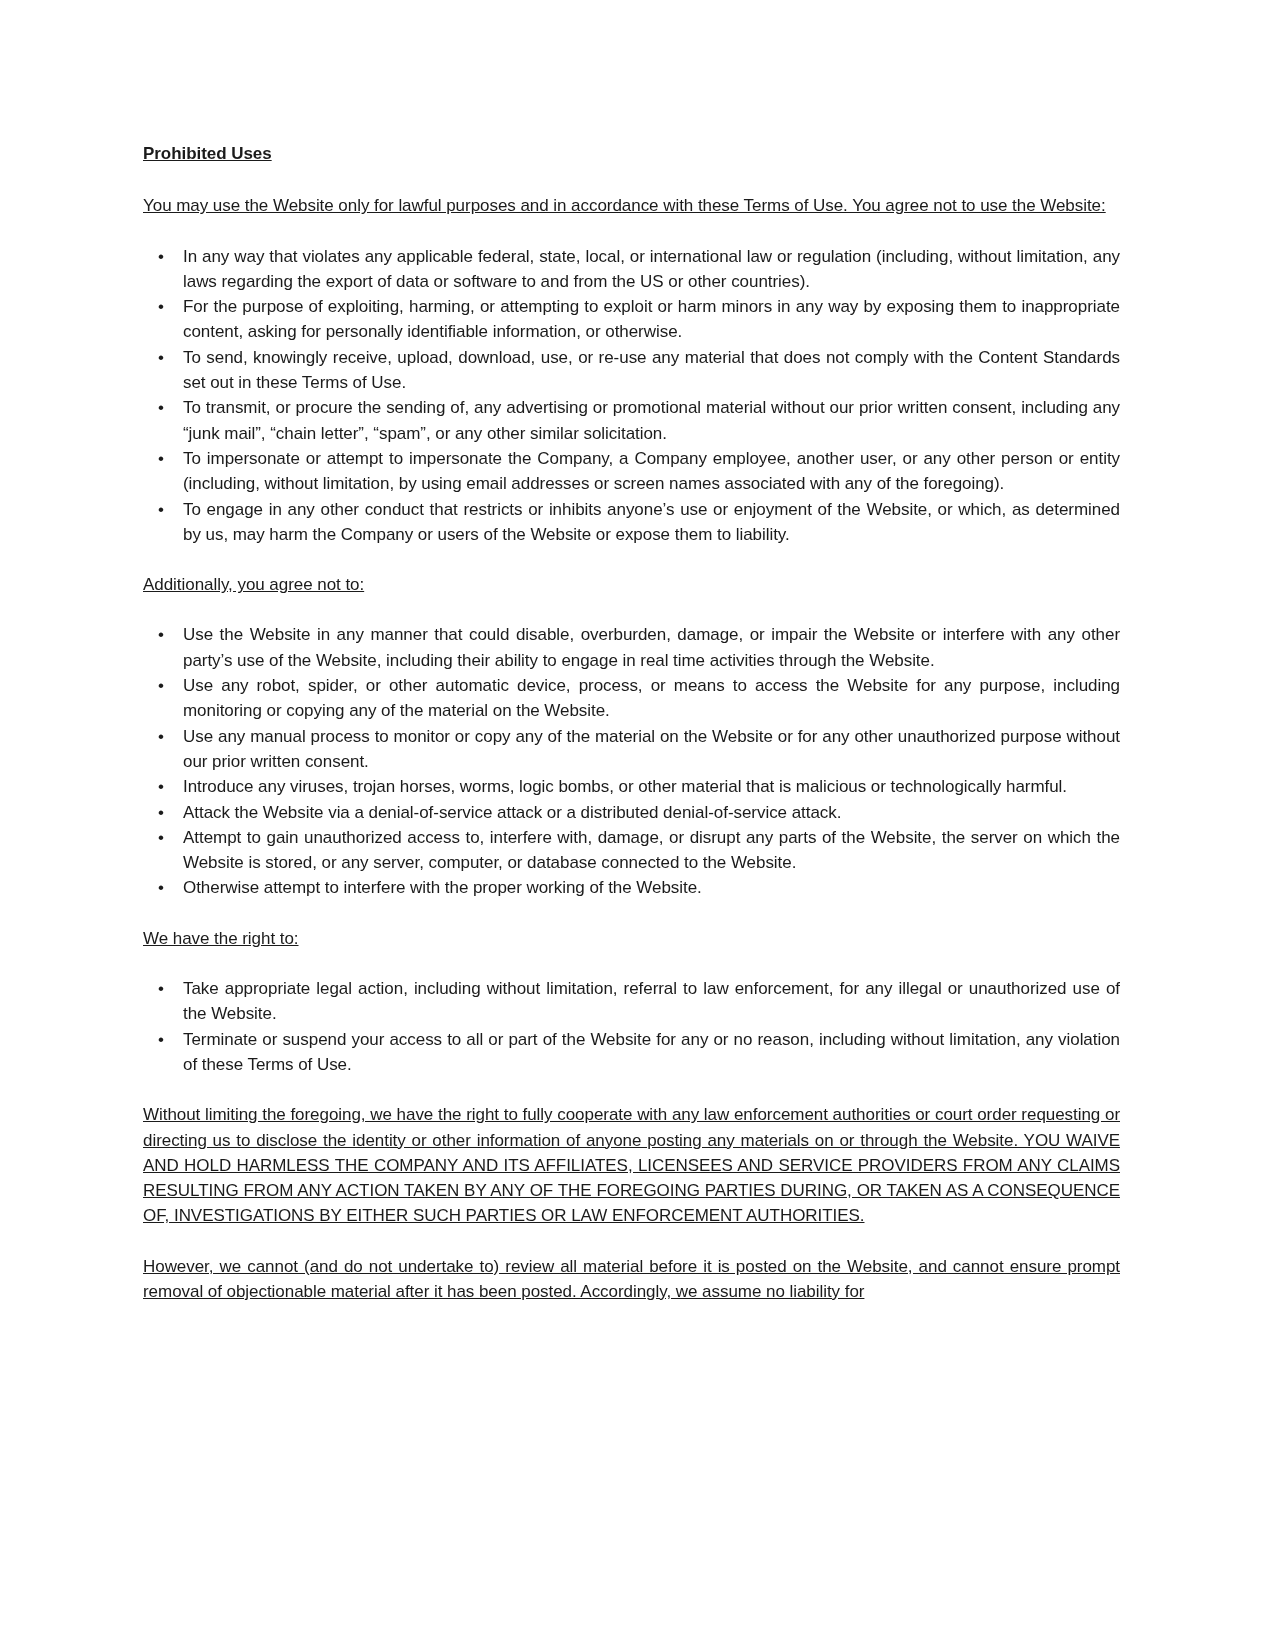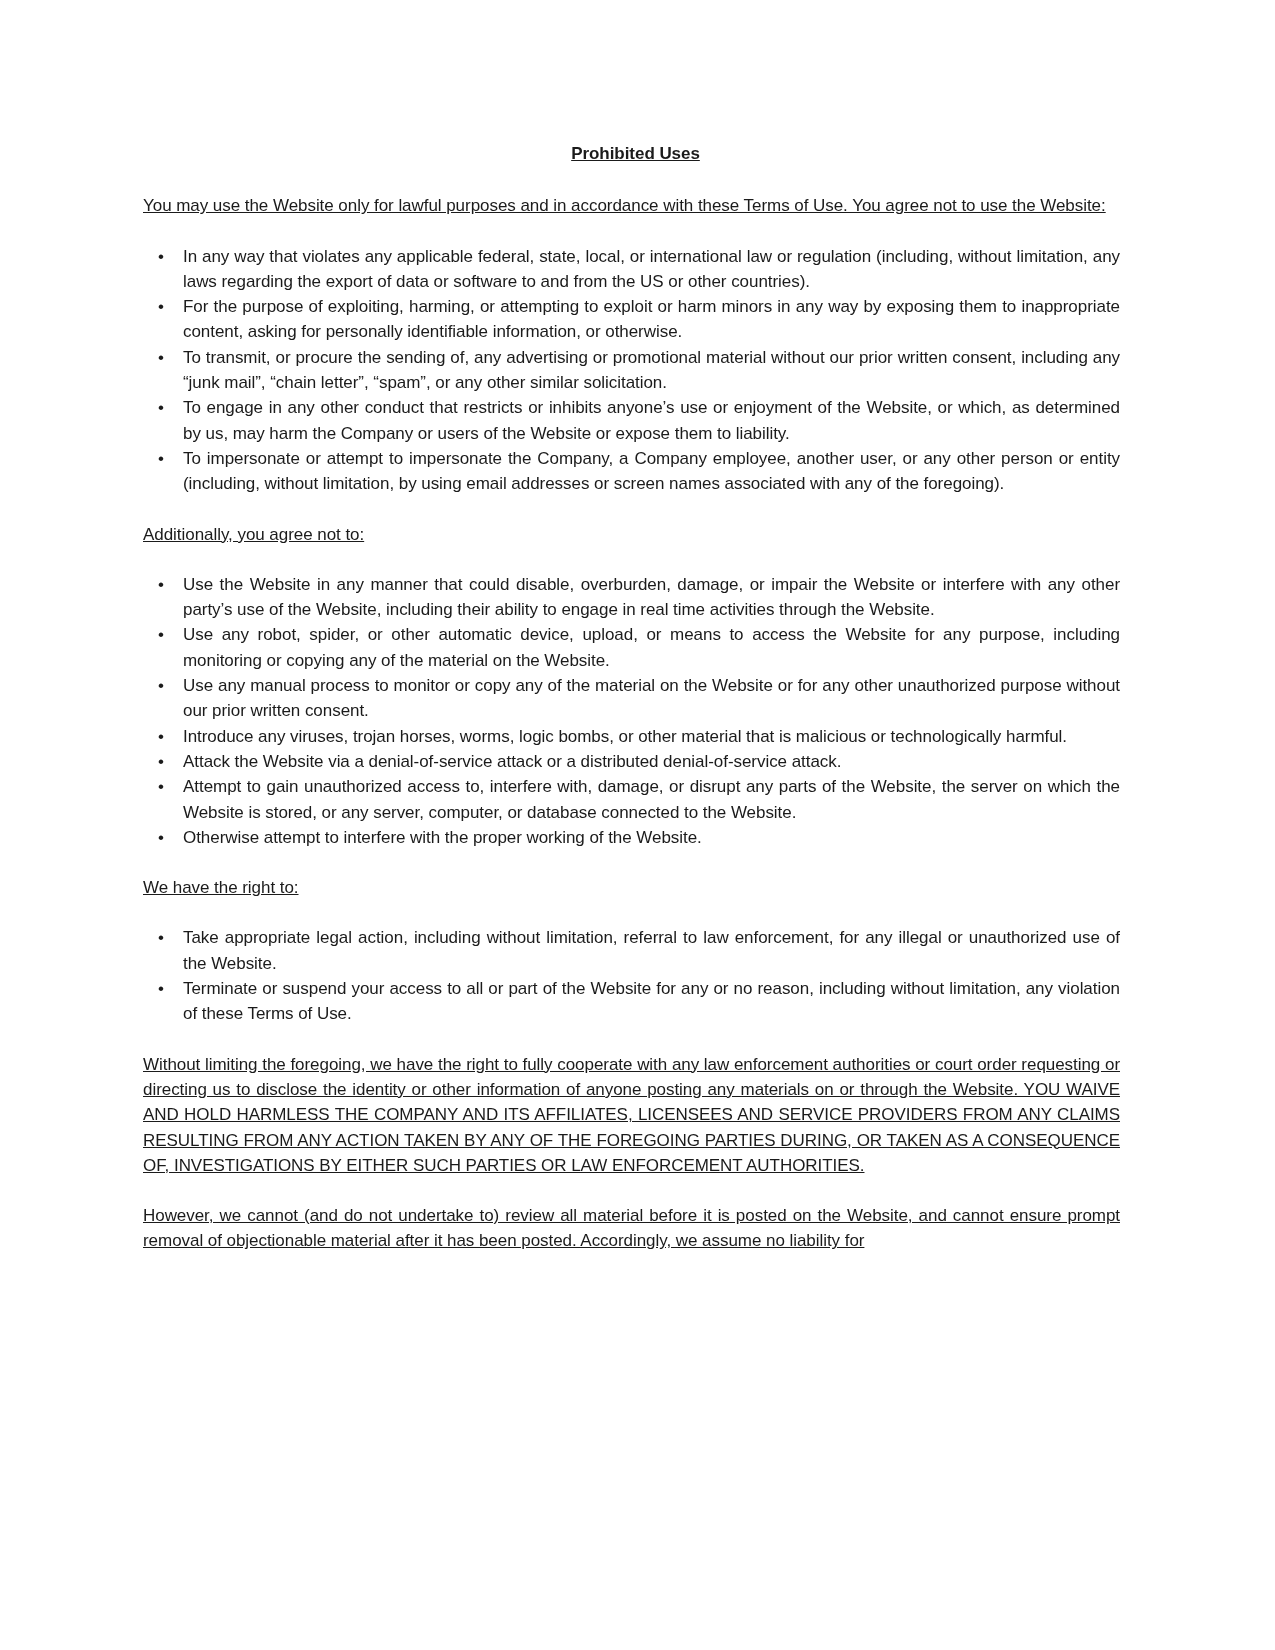--- a/index.html
+++ b/index.html
@@ -23,22 +23,22 @@
     font-family: "Liberation Sans", sans-serif;
     font-size: 17px;
     line-height: 25.3px;
     text-align: justify;
     letter-spacing: -0.05px;
   }
   .doc-heading {
     font-size: 17px;
     font-weight: bold;
     text-decoration: underline;
-    text-align: center;
-    margin: 0 0 27px 8px;
+    text-align: left;
+    margin: 0 0 27px 0;
   }
   .para {
     margin: 0 0 25px 0;
     text-decoration: underline;
   }
   .para.last {
     margin-bottom: 10px;
   }
   ul.bullets {
     list-style: none;
@@ -62,30 +62,31 @@
 <div class="page">
   <div class="content">
 
     <h2 class="doc-heading">Prohibited Uses</h2>
 
     <p class="para">You may use the Website only for lawful purposes and in accordance with these Terms of Use. You agree not to use the Website:</p>
 
     <ul class="bullets">
       <li>In any way that violates any applicable federal, state, local, or international law or regulation (including, without limitation, any laws regarding the export of data or software to and from the US or other countries).</li>
       <li>For the purpose of exploiting, harming, or attempting to exploit or harm minors in any way by exposing them to inappropriate content, asking for personally identifiable information, or otherwise.</li>
+      <li>To send, knowingly receive, upload, download, use, or re-use any material that does not comply with the Content Standards set out in these Terms of Use.</li>
       <li>To transmit, or procure the sending of, any advertising or promotional material without our prior written consent, including any “junk mail”, “chain letter”, “spam”, or any other similar solicitation.</li>
+      <li>To impersonate or attempt to impersonate the Company, a Company employee, another user, or any other person or entity (including, without limitation, by using email addresses or screen names associated with any of the foregoing).</li>
       <li>To engage in any other conduct that restricts or inhibits anyone’s use or enjoyment of the Website, or which, as determined by us, may harm the Company or users of the Website or expose them to liability.</li>
-      <li>To impersonate or attempt to impersonate the Company, a Company employee, another user, or any other person or entity (including, without limitation, by using email addresses or screen names associated with any of the foregoing).</li>
     </ul>
 
     <p class="para">Additionally, you agree not to:</p>
 
     <ul class="bullets">
       <li>Use the Website in any manner that could disable, overburden, damage, or impair the Website or interfere with any other party’s use of the Website, including their ability to engage in real time activities through the Website.</li>
-      <li>Use any robot, spider, or other automatic device, upload, or means to access the Website for any purpose, including monitoring or copying any of the material on the Website.</li>
+      <li>Use any robot, spider, or other automatic device, process, or means to access the Website for any purpose, including monitoring or copying any of the material on the Website.</li>
       <li>Use any manual process to monitor or copy any of the material on the Website or for any other unauthorized purpose without our prior written consent.</li>
       <li>Introduce any viruses, trojan horses, worms, logic bombs, or other material that is malicious or technologically harmful.</li>
       <li>Attack the Website via a denial-of-service attack or a distributed denial-of-service attack.</li>
       <li>Attempt to gain unauthorized access to, interfere with, damage, or disrupt any parts of the Website, the server on which the Website is stored, or any server, computer, or database connected to the Website.</li>
       <li>Otherwise attempt to interfere with the proper working of the Website.</li>
     </ul>
 
 
     <p class="para">We have the right to:</p>
 

